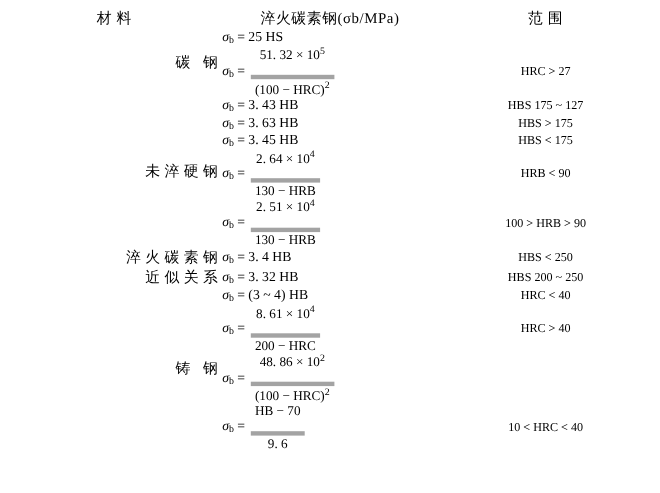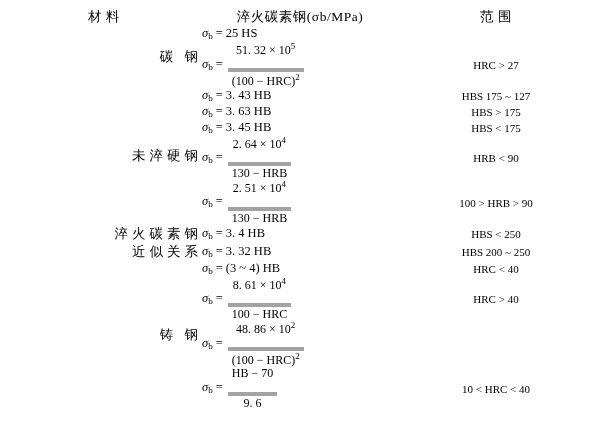--- a/index.html
+++ b/index.html
@@ -159,21 +159,21 @@
         </tr>
         <tr>
           <td class="hdrline" colspan="3"></td>
         </tr>
         <tr class="subrow">
           <td class="matname vsep-r" rowspan="4">铸  钢</td>
           <td class="lineitem vsep-r"><span class="f"><span class="sig">σ</span><span class="sub">b</span><span class="eq">=</span>(3 ~ 4) HB</span></td>
           <td class="rangeitem">HRC &lt; 40</td>
         </tr>
         <tr class="subrow">
-          <td class="lineitem vsep-r thinsep"><span class="f"><span class="sig">σ</span><span class="sub">b</span><span class="eq">=</span><span class="frac"><span class="num">8. 61 × 10<span class="sup">4</span></span><span class="den">100 − HRC</span></span></span></td>
+          <td class="lineitem vsep-r thinsep"><span class="f"><span class="sig">σ</span><span class="sub">b</span><span class="eq">=</span><span class="frac"><span class="num">8. 61 × 10<span class="sup">4</span></span><span class="den">200 − HRC</span></span></span></td>
           <td class="rangeitem thinsep">HRC &gt; 40</td>
         </tr>
         <tr class="subrow">
           <td class="lineitem vsep-r thinsep"><span class="f"><span class="sig">σ</span><span class="sub">b</span><span class="eq">=</span><span class="frac"><span class="num">48. 86 × 10<span class="sup">2</span></span><span class="den">(100 − HRC)<span class="sup">2</span></span></span></span></td>
           <td class="rangeitem thinsep"></td>
         </tr>
         <tr class="subrow">
           <td class="lineitem vsep-r thinsep"><span class="f"><span class="sig">σ</span><span class="sub">b</span><span class="eq">=</span><span class="frac"><span class="num">HB − 70</span><span class="den">9. 6</span></span></span></td>
           <td class="rangeitem thinsep">10 &lt; HRC &lt; 40</td>
         </tr>

